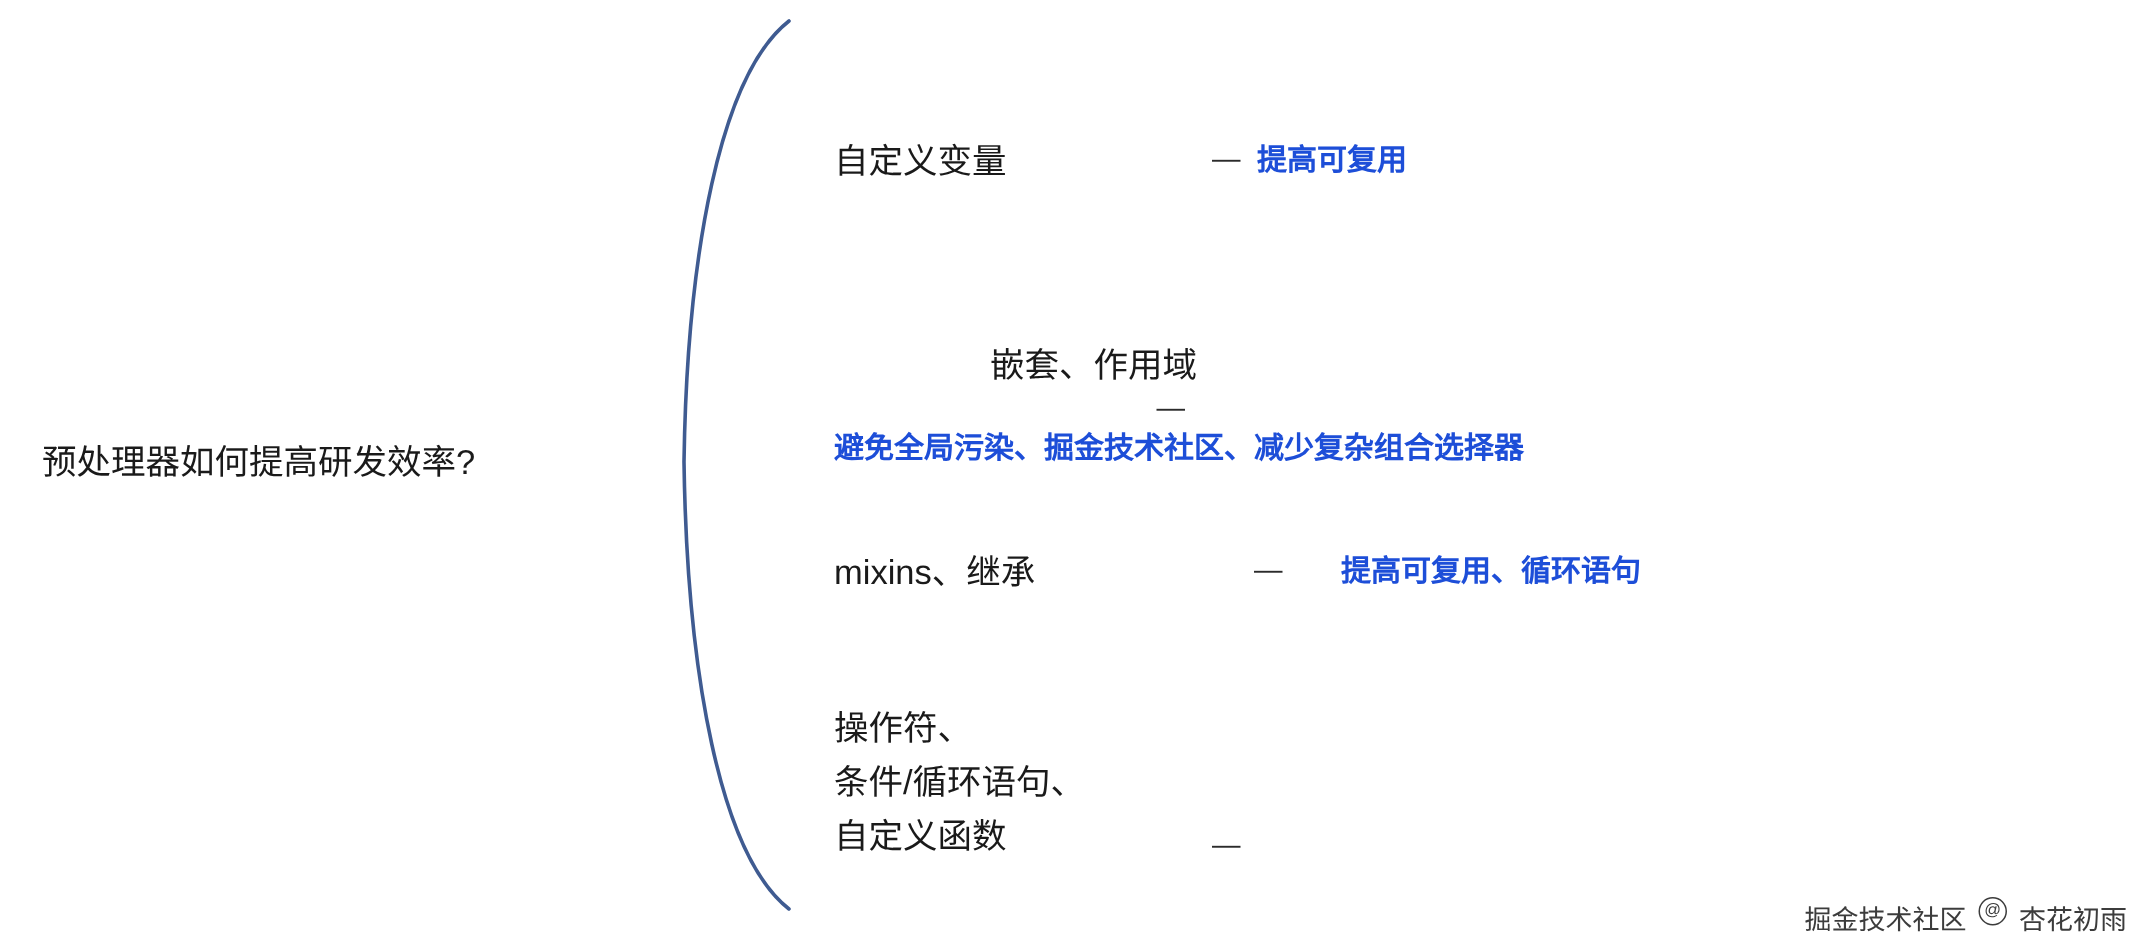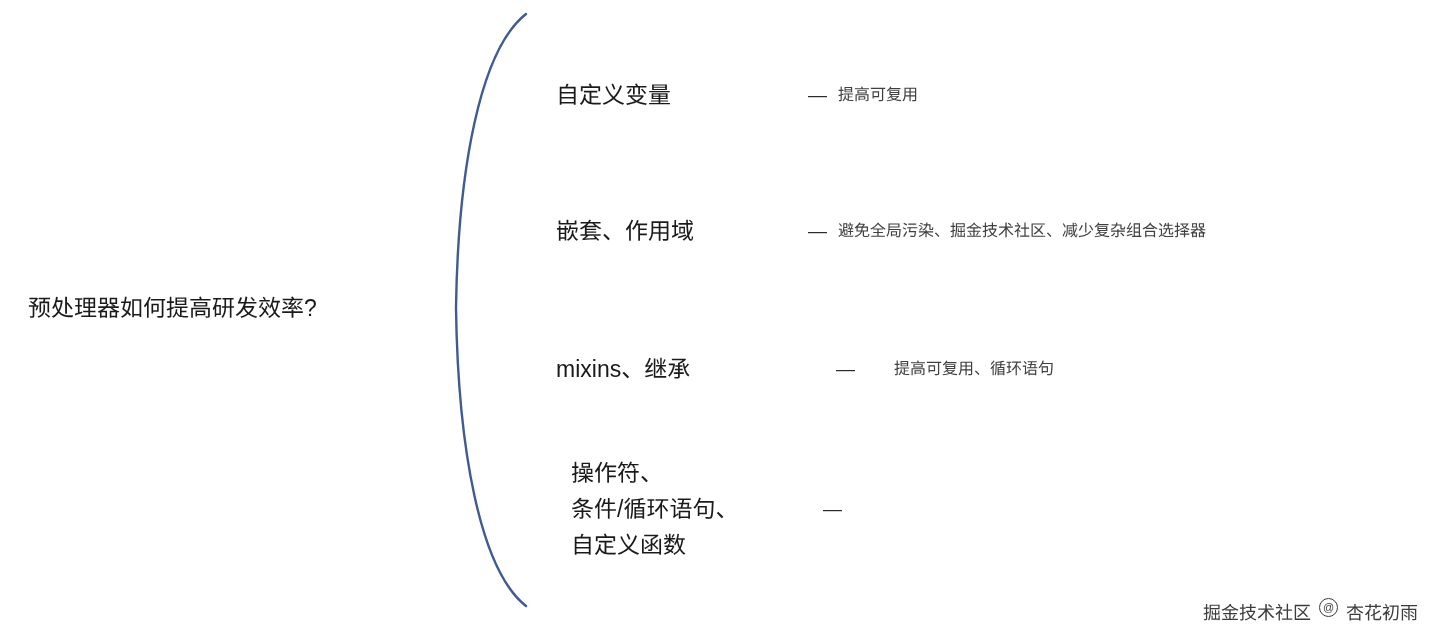--- a/index.html
+++ b/index.html
@@ -40,21 +40,21 @@
     left: 440px;
     top: 10px;
     width: 110px;
     height: 600px;
   }
 
   
   .rows {
     position: absolute;
     left: 556px;
-    top: 0;
+    top: 12px;
     width: 870px;
     height: 516px;
   }
 
   .row {
     position: absolute;
     display: flex;
     align-items: center;
   }
 
@@ -67,31 +67,32 @@
   }
 
   .row-dash {
     width: 30px;
     font-size: 19px;
     color: #2b2b2b;
     flex: none;
   }
 
   .row-desc {
-    font-size: 16px;
+    font-size: 20px;
     line-height: 30px;
-    color: #404040;
+    color: #1d4ed8;
     white-space: nowrap;
+    font-weight: bold;
   }
 
   
   .row-1 { top: 76px; }
-  .row-2 { top: 212px; }
+  .row-2 { top: 212px; flex-direction: column; }
   .row-3 { top: 350px; gap: 28px; }
-  .row-4 { top: 455px; align-items: center; margin-left: 15px; }
+  .row-4 { top: 455px; align-items: flex-end; }
 
   .row-4 .row-term { line-height: 36px; }
 
   
   .watermark {
     position: absolute;
     right: 14px;
     bottom: 8px;
     display: flex;
     gap: 8px;

